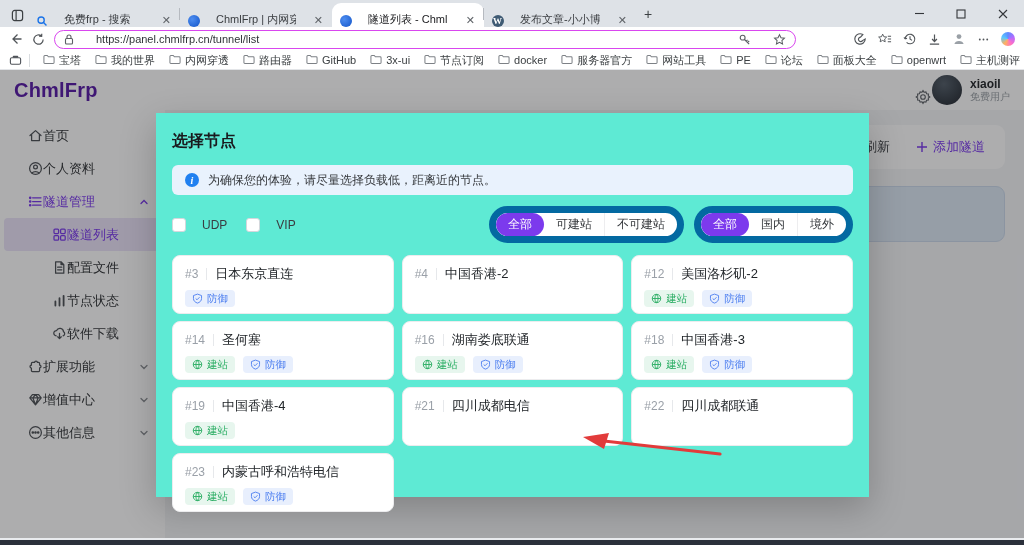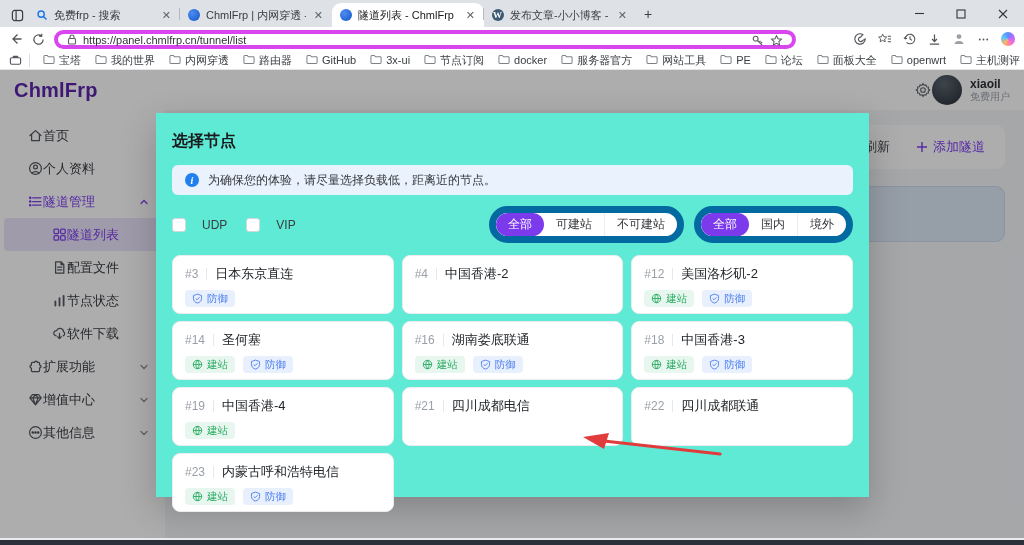--- a/index.html
+++ b/index.html
@@ -2,50 +2,50 @@
 <html><head>
 <meta charset="utf-8">
 <style>
   * { box-sizing: border-box; margin: 0; padding: 0; }
   html,body { width:1024px; height:545px; overflow:hidden;
     font-family:"Liberation Sans","DejaVu Sans",sans-serif; background:#fff; }
 
   
   .tabbar { height:27px; background:#dee2e7; display:flex; align-items:flex-end; padding-left:6px; }
   .ws-btn { width:22px; height:20px; display:flex; align-items:center; justify-content:center; margin-bottom:2px; color:#3c4043;}
-  .tab { width:152px; height:24px; display:flex; align-items:center; gap:6px; padding:0 7px;
+  .tab { width:152px; height:24px; display:flex; align-items:flex-end; gap:16px; padding:0 7px;
     font-size:11px; color:#3a3d41; border-radius:9px 9px 0 0; position:relative; }
   .tab:not(.active):not(:first-of-type)::before { content:""; position:absolute; left:-1px; top:5px; bottom:7px; width:1px; background:#b6bac0; }
   .tab.active { background:#fff; color:#202124; }
   .tab .title { flex:1; white-space:nowrap; overflow:hidden; }
   .tab .close { font-size:11px; color:#5f6368; padding:0 2px; }
   .favicon { width:13px; height:13px; flex:none; display:flex; align-items:center; justify-content:center; }
   .fav-chml { width:12px; height:12px; border-radius:50%; background:radial-gradient(circle at 35% 35%, #4d8df0, #1355c9); }
   .fav-wp { width:12px; height:12px; border-radius:50%; background:#3f5b74; color:#fff; font-size:9px; font-weight:700; display:flex; align-items:center; justify-content:center; font-family:"Liberation Serif",serif;}
   .newtab { width:24px; height:22px; display:flex; align-items:center; justify-content:center; font-size:14px; color:#3c4043; margin-bottom:2px;}
   .win-controls { margin-left:auto; display:flex; align-self:stretch; }
   .win-btn { width:42px; display:flex; align-items:center; justify-content:center; color:#33363a; font-size:11px; }
 
   .toolbar { height:24px; background:#fff; display:flex; align-items:center; padding:0 9px; gap:9px; }
   .nav-ic { color:#515559; display:flex; }
-  .url-pill { width:742px; height:19px; border:4px solid #d946ef; border-radius:10px; display:flex; gap:6px; padding:0 9px; }
+  .url-pill { width:742px; height:19px; border:1px solid #d946ef; border-radius:10px; display:flex; align-items:center; gap:22px; padding:0 9px; }
   .url-text { font-size:11px; color:#2f3337; flex:1; }
   .pill-ic { color:#5b5f64; display:flex; }
   .tb-right { margin-left:auto; display:flex; align-items:center; gap:11px; }
   .copilot { width:14px; height:14px; border-radius:50%; background:conic-gradient(#5f8bff,#b36bff,#ff6ec7,#ffb25e,#57c7ff,#5f8bff); }
 
   .bookmarks { height:19px; background:#fff; border-bottom:1px solid #e3e5e8; display:flex; align-items:center; padding:0 9px; gap:0; }
   .bm-apps { display:flex; color:#50545a; margin-right:6px; padding-right:7px; border-right:1px solid #d9dcdf;}
   .bm-item { display:flex; align-items:center; gap:4px; font-size:11px; color:#3c4043; padding:0 7px; white-space:nowrap;}
 
   
   .app { position:relative; height:468px; background:#f5f6f8; overflow:hidden;}
   .app-header { height:40px; background:#fff; display:flex; align-items:center; padding:0 14px; }
   .logo { font-size:20px; font-weight:800; color:#581ca8; letter-spacing:.2px;}
-  .hdr-right { margin-left:auto; display:flex; align-items:center; gap:1px; }
+  .hdr-right { margin-left:auto; display:flex; align-items:flex-end; gap:1px; }
   .gear { color:#5c6066; display:flex; }
   .user-wrap { display:flex; align-items:center; gap:8px; }
   .avatar { width:30px; height:30px; border-radius:50%; background:radial-gradient(circle at 40% 30%, #55606b, #23282f); }
   .uname { font-size:12px; font-weight:700; color:#26292d; line-height:13px;}
   .urole { font-size:10px; color:#9aa0a6; line-height:12px;}
 
   .app-body { display:flex; height:428px; }
   .sidebar { width:165px; background:#fff; padding-top:9px; flex:none;}
   .side-item { height:33px; display:flex; align-items:center; gap:0; padding-left:24px; padding-right:12px;
     font-size:13px; color:#333639; margin:0 4px; border-radius:4px;}

